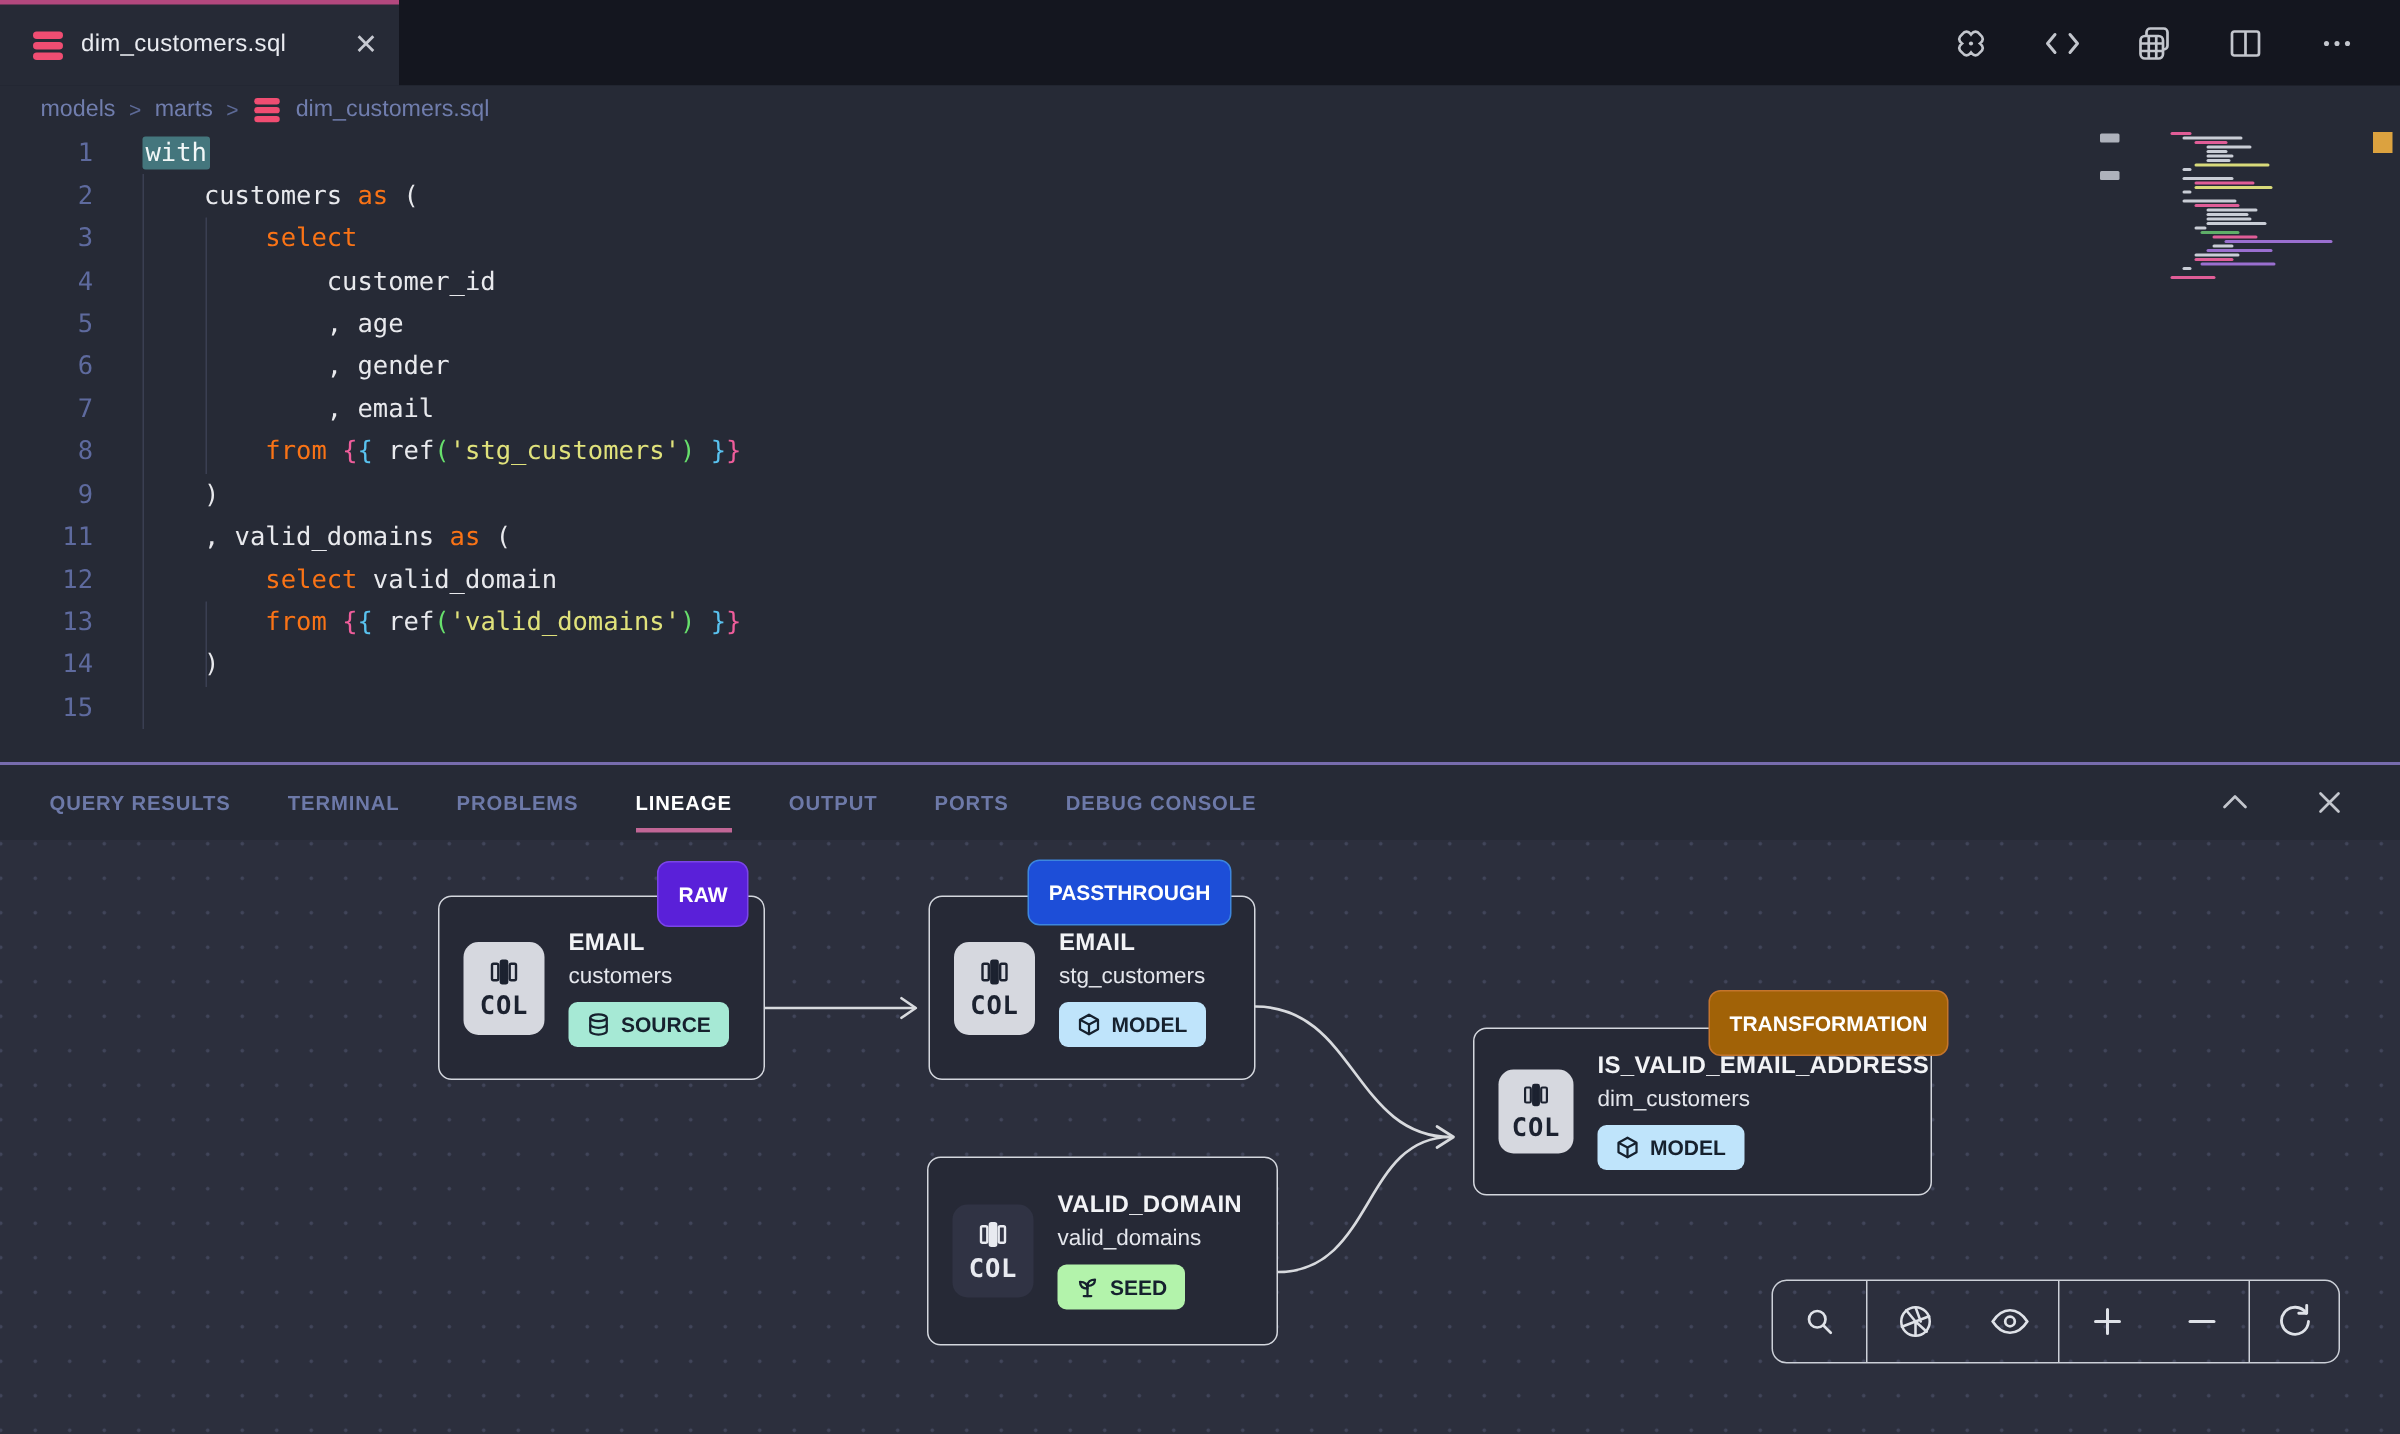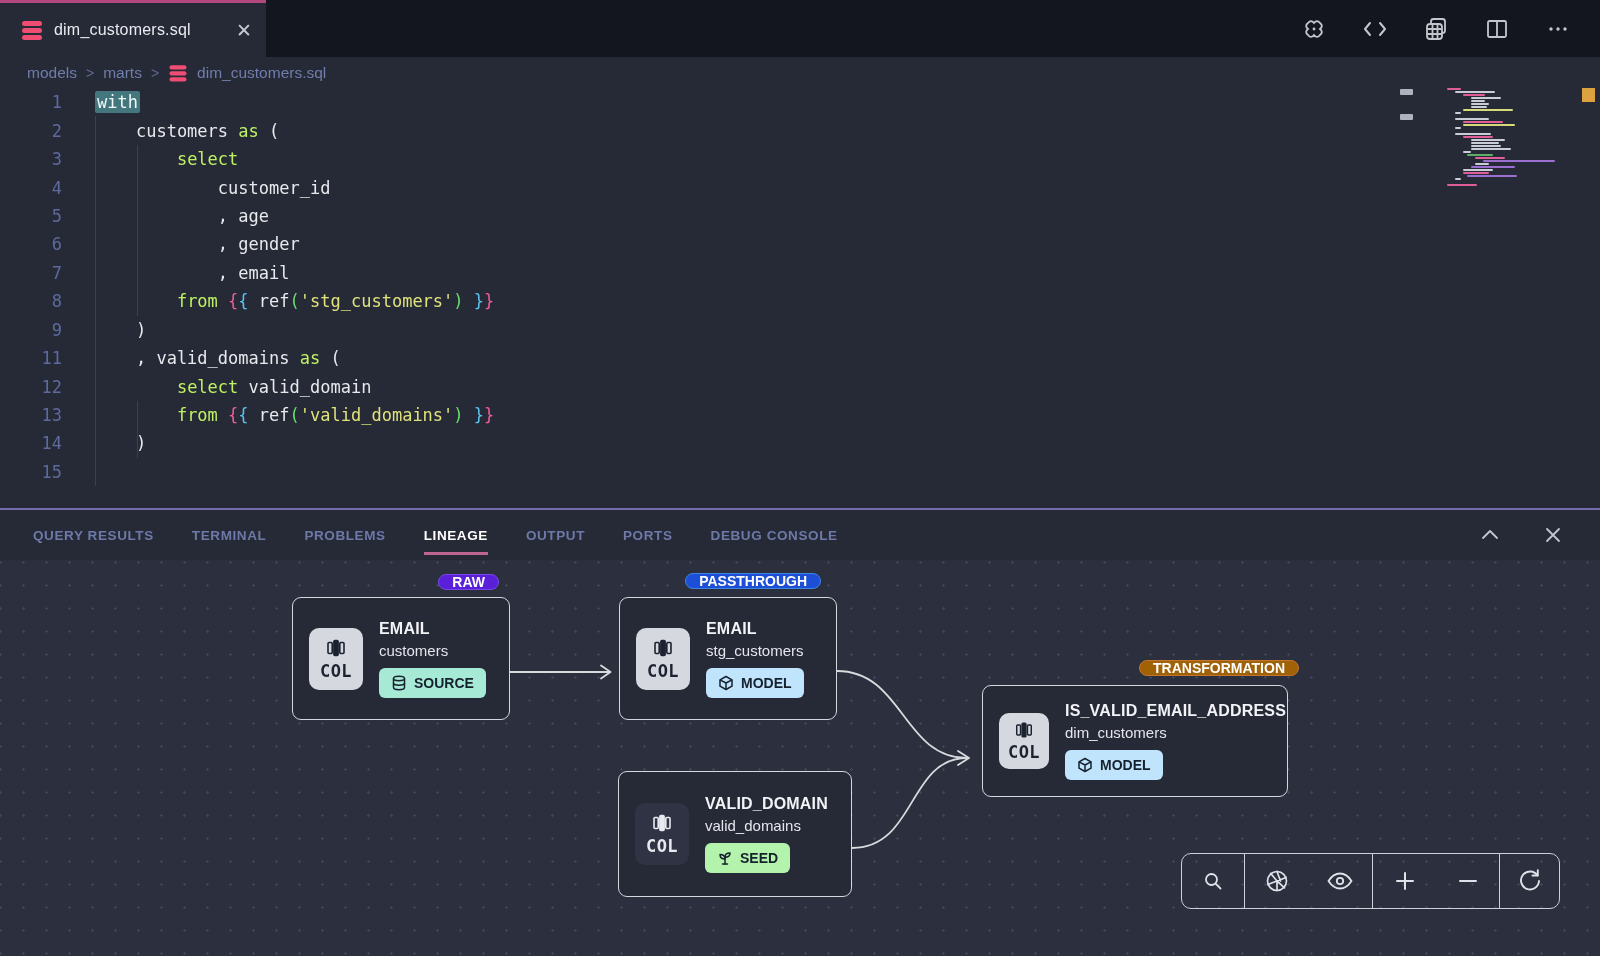--- a/index.html
+++ b/index.html
@@ -25,21 +25,21 @@
   #breadcrumb .dbicon { transform:scale(.85); }
   #breadcrumb .crumb { cursor:default; }
 
   
   #editor { position:absolute; left:0; top:88px; width:1600px; height:420px; background:#262a36; overflow:hidden; }
   .code-row { display:flex; height:28.45px; align-items:center; white-space:pre;
               font-family:"DejaVu Sans Mono", monospace; font-size:17px; }
   .ln { width:62px; text-align:right; color:#5e6a9e; flex:none; }
   .code-text { padding-left:33px; color:#e8e9ed; }
   .tok-pl { color:#e8e9ed; }
-  .tok-kw { color:#bef264; }
+  .tok-kw { color:#f97316; }
   .tok-b1 { color:#ef5d9b; }
   .tok-b2 { color:#59c2ef; }
   .tok-pr { color:#67df6c; }
   .tok-st { color:#e0e27b; }
   .tok-kw-sel { color:#f2f7f7; background:#44767d; padding:1px 2px; border-radius:2px; }
   .indent-guide { position:absolute; width:1px; background:#3a3f52; }
 
   
   #minimap { position:absolute; left:1447px; top:0; width:125px; }
   .mm-row { height:2px; margin-bottom:1px; }
@@ -71,21 +71,21 @@
   .chip.dark { background:#303344; color:#e8eaf0; }
   .chip svg { display:block; }
   .nmeta { display:flex; flex-direction:column; align-items:flex-start; }
   .ntitle { color:#f2f3f6; font-size:16px; font-weight:700; letter-spacing:.2px; }
   .nsub { color:#e4e6ec; font-size:15px; margin-top:4px; }
   .nbadge { display:inline-flex; align-items:center; gap:7px; height:30px; padding:0 12px; margin-top:9px;
             border-radius:6px; font-size:14px; font-weight:700; color:#16212e; }
   .nbadge.source { background:#a6e9d5; }
   .nbadge.model  { background:#bfe4fb; }
   .nbadge.seed   { background:#b3f3ab; }
-  .ntag { position:absolute; display:inline-flex; align-items:center; height:16px; padding:0 13px;
+  .ntag { position:absolute; display:inline-flex; align-items:center; height:44px; padding:0 13px;
           border-radius:8px; font-size:14px; font-weight:600; color:#ffffff; z-index:2; }
   .ntag.raw            { background:#5a20d9; border:1px solid #7a45e8; }
   .ntag.passthrough    { background:#1d4ed8; border:1px solid #3d86dd; }
   .ntag.transformation { background:#a16207; border:1px solid #c4752c; }
 
   
   #lin-toolbar { position:absolute; left:1181px; top:293px; width:379px; height:56px;
                  border:1px solid #ccd0d8; border-radius:10px; display:flex; z-index:2; }
   .tb-cell { display:flex; align-items:center; justify-content:space-around; border-right:1px solid #ccd0d8; }
   .tb-cell:last-child { border-right:none; }

